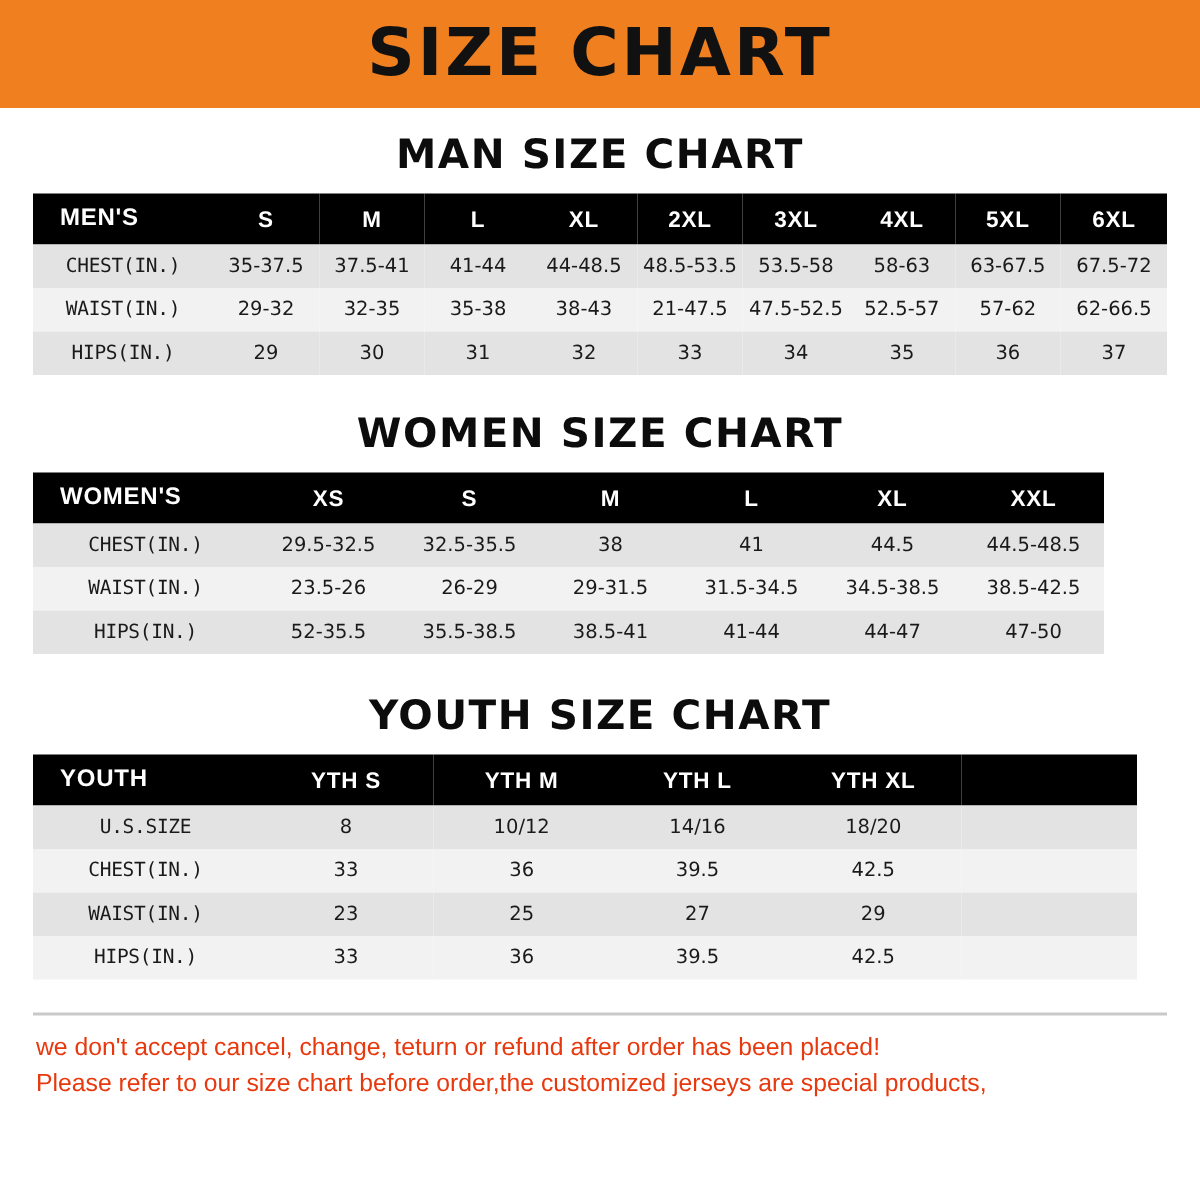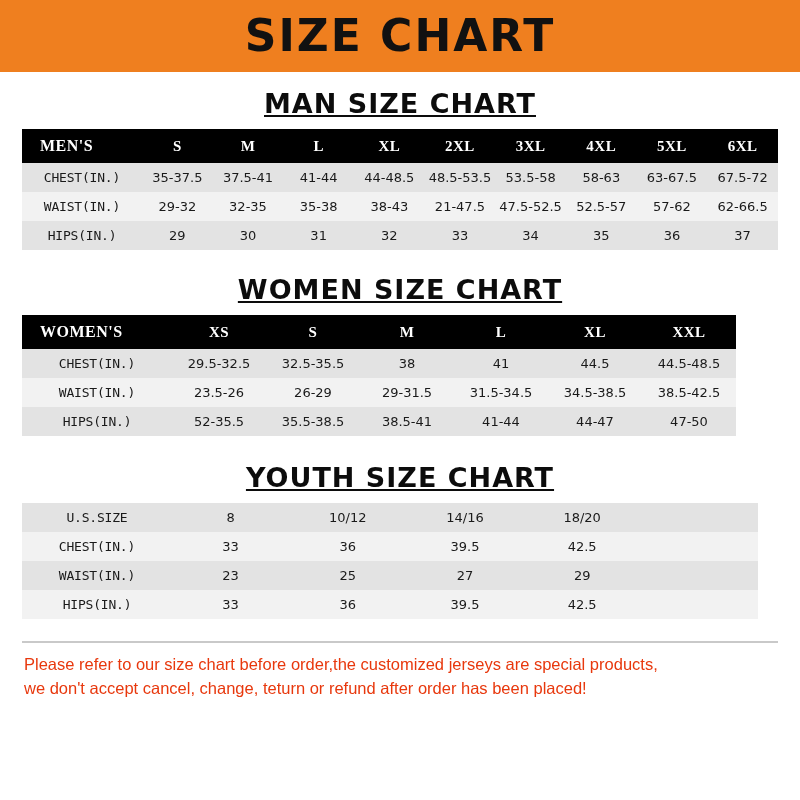--- a/index.html
+++ b/index.html
@@ -37,40 +37,39 @@
   }
   
   .section { padding: 0 22px; }
   .section-title {
     text-align: center;
     font-family: "DejaVu Sans", sans-serif;
     font-weight: bold;
     font-size: 27px;
     letter-spacing: 1px;
     color: #0c0c0c;
-    text-decoration: underline;
   }
   .man-title { margin: 16px 0 10px; }
   .women-title { margin: 24px 0 10px; }
   .youth-title { margin: 26px 0 10px; }
 
   table.chart {
     width: 100%;
     border-collapse: collapse;
     table-layout: fixed;
   }
   table.chart td, table.chart th {
     text-align: center;
     font-weight: normal;
   }
   
   tr.head-row { background: #000000; color: #ffffff; }
   tr.head-row td {
     height: 34px;
-    font-family: Liberation Serif, serif;
+    font-family: Liberation Sans, sans-serif;
     font-weight: bold;
     font-size: 15px;
     letter-spacing: 0.5px;
   }
   tr.head-row td.rowlabel {
     text-align: left;
     padding-left: 18px;
     font-size: 16px;
   }
   
@@ -253,20 +252,28 @@
       <table class="chart">
         <colgroup>
           <col class="youth-col-label">
             <col>
             <col>
             <col>
             <col>
             <col>
         </colgroup>
         <tbody>
+          <tr class="head-row">
+            <td class="rowlabel">YOUTH</td>
+            <td>YTH S</td>
+            <td>YTH M</td>
+            <td>YTH L</td>
+            <td>YTH XL</td>
+            <td></td>
+          </tr>
           <tr class="data-row odd">
             <td class="rowlabel">U.S.SIZE</td>
             <td>8</td>
             <td>10/12</td>
             <td>14/16</td>
             <td>18/20</td>
             <td></td>
           </tr>
           <tr class="data-row even">
             <td class="rowlabel">CHEST(IN.)</td>
@@ -293,17 +300,17 @@
             <td></td>
           </tr>
         </tbody>
       </table>
     </div>
   </div>
 
   <div class="divider"></div>
 
   <div class="note">
+    <div>we don't accept cancel, change, teturn or refund after order has been placed!</div>
     <div>Please refer to our size chart before order,the customized jerseys are special products,</div>
-    <div>we don't accept cancel, change, teturn or refund after order has been placed!</div>
   </div>
 
 </div>
 
 </body></html>

